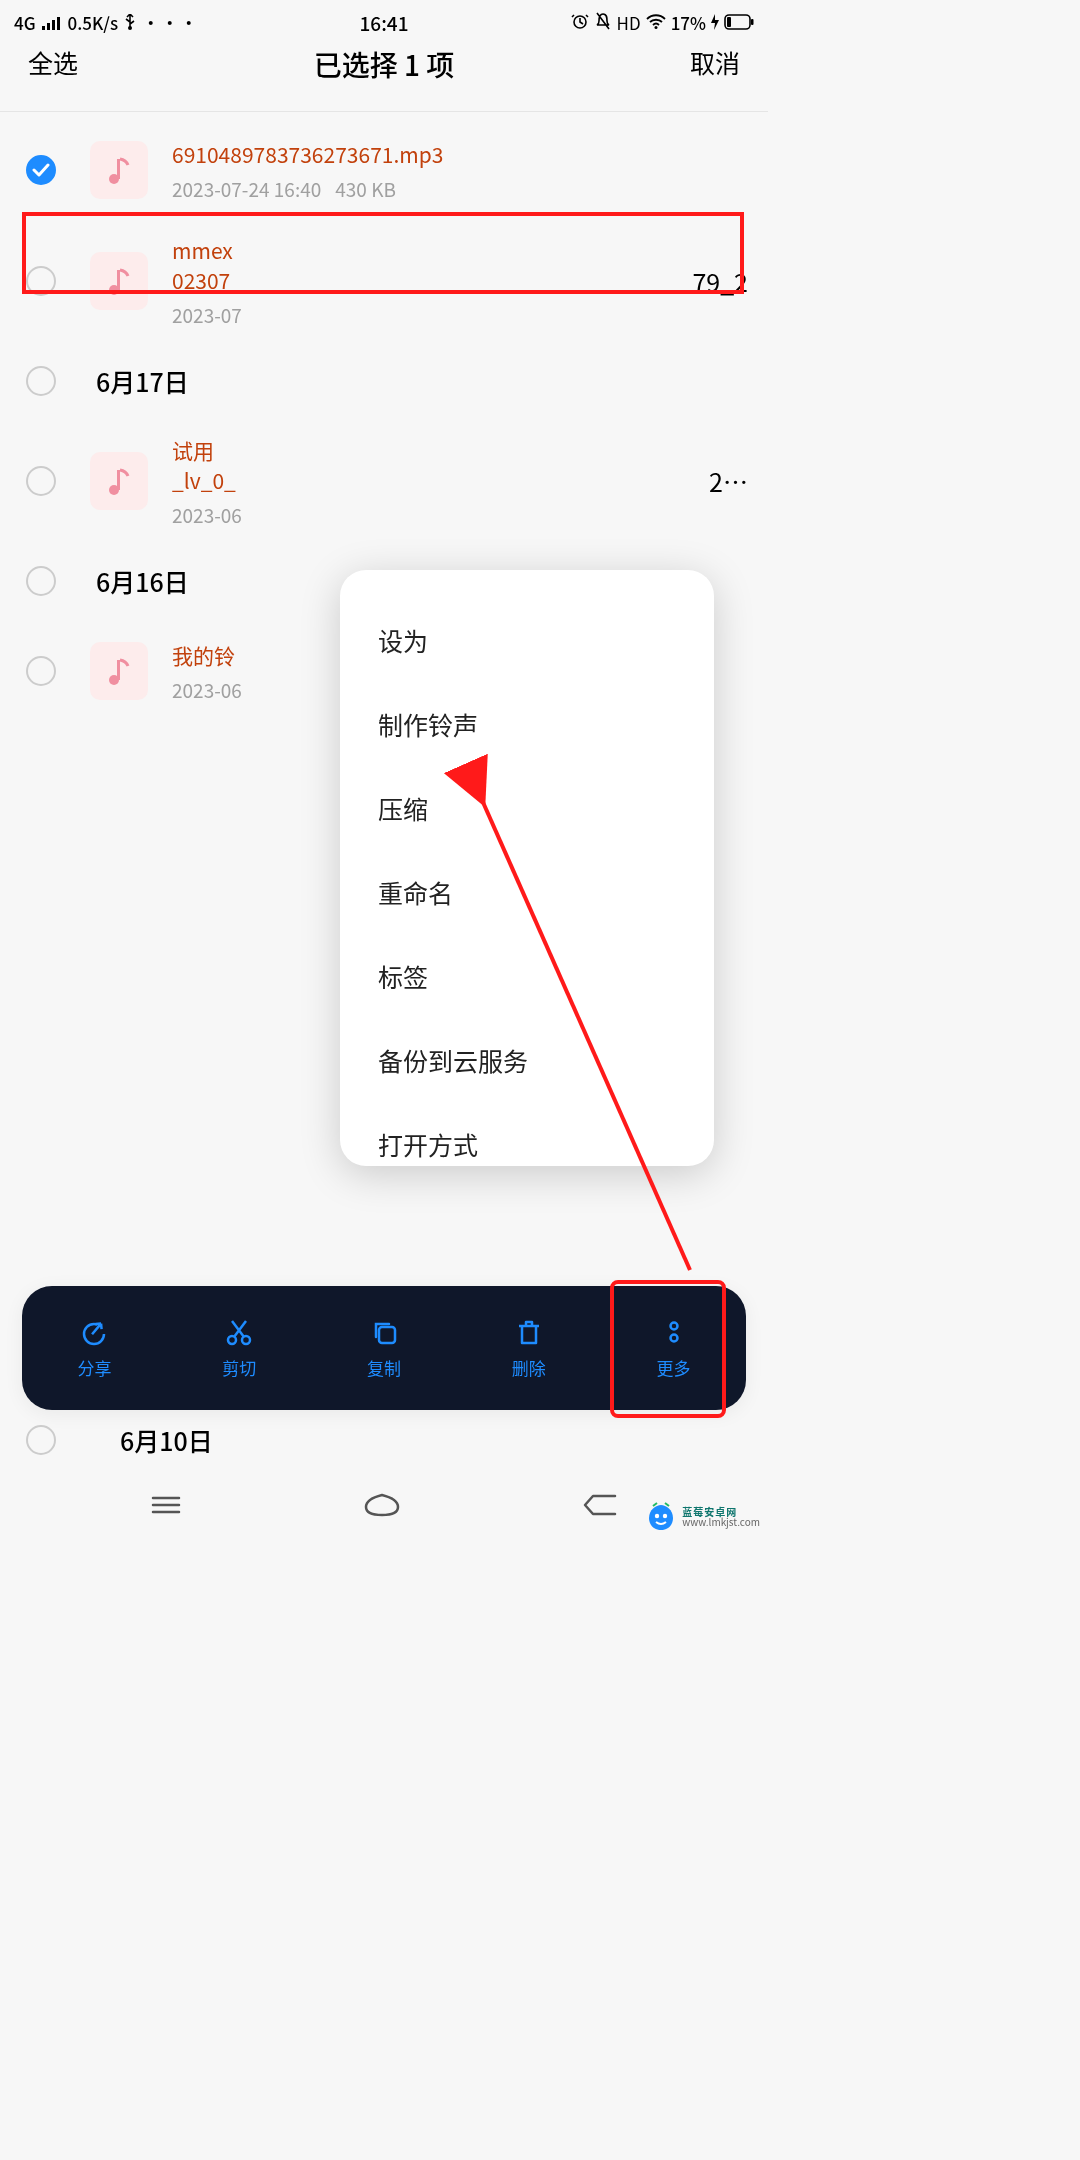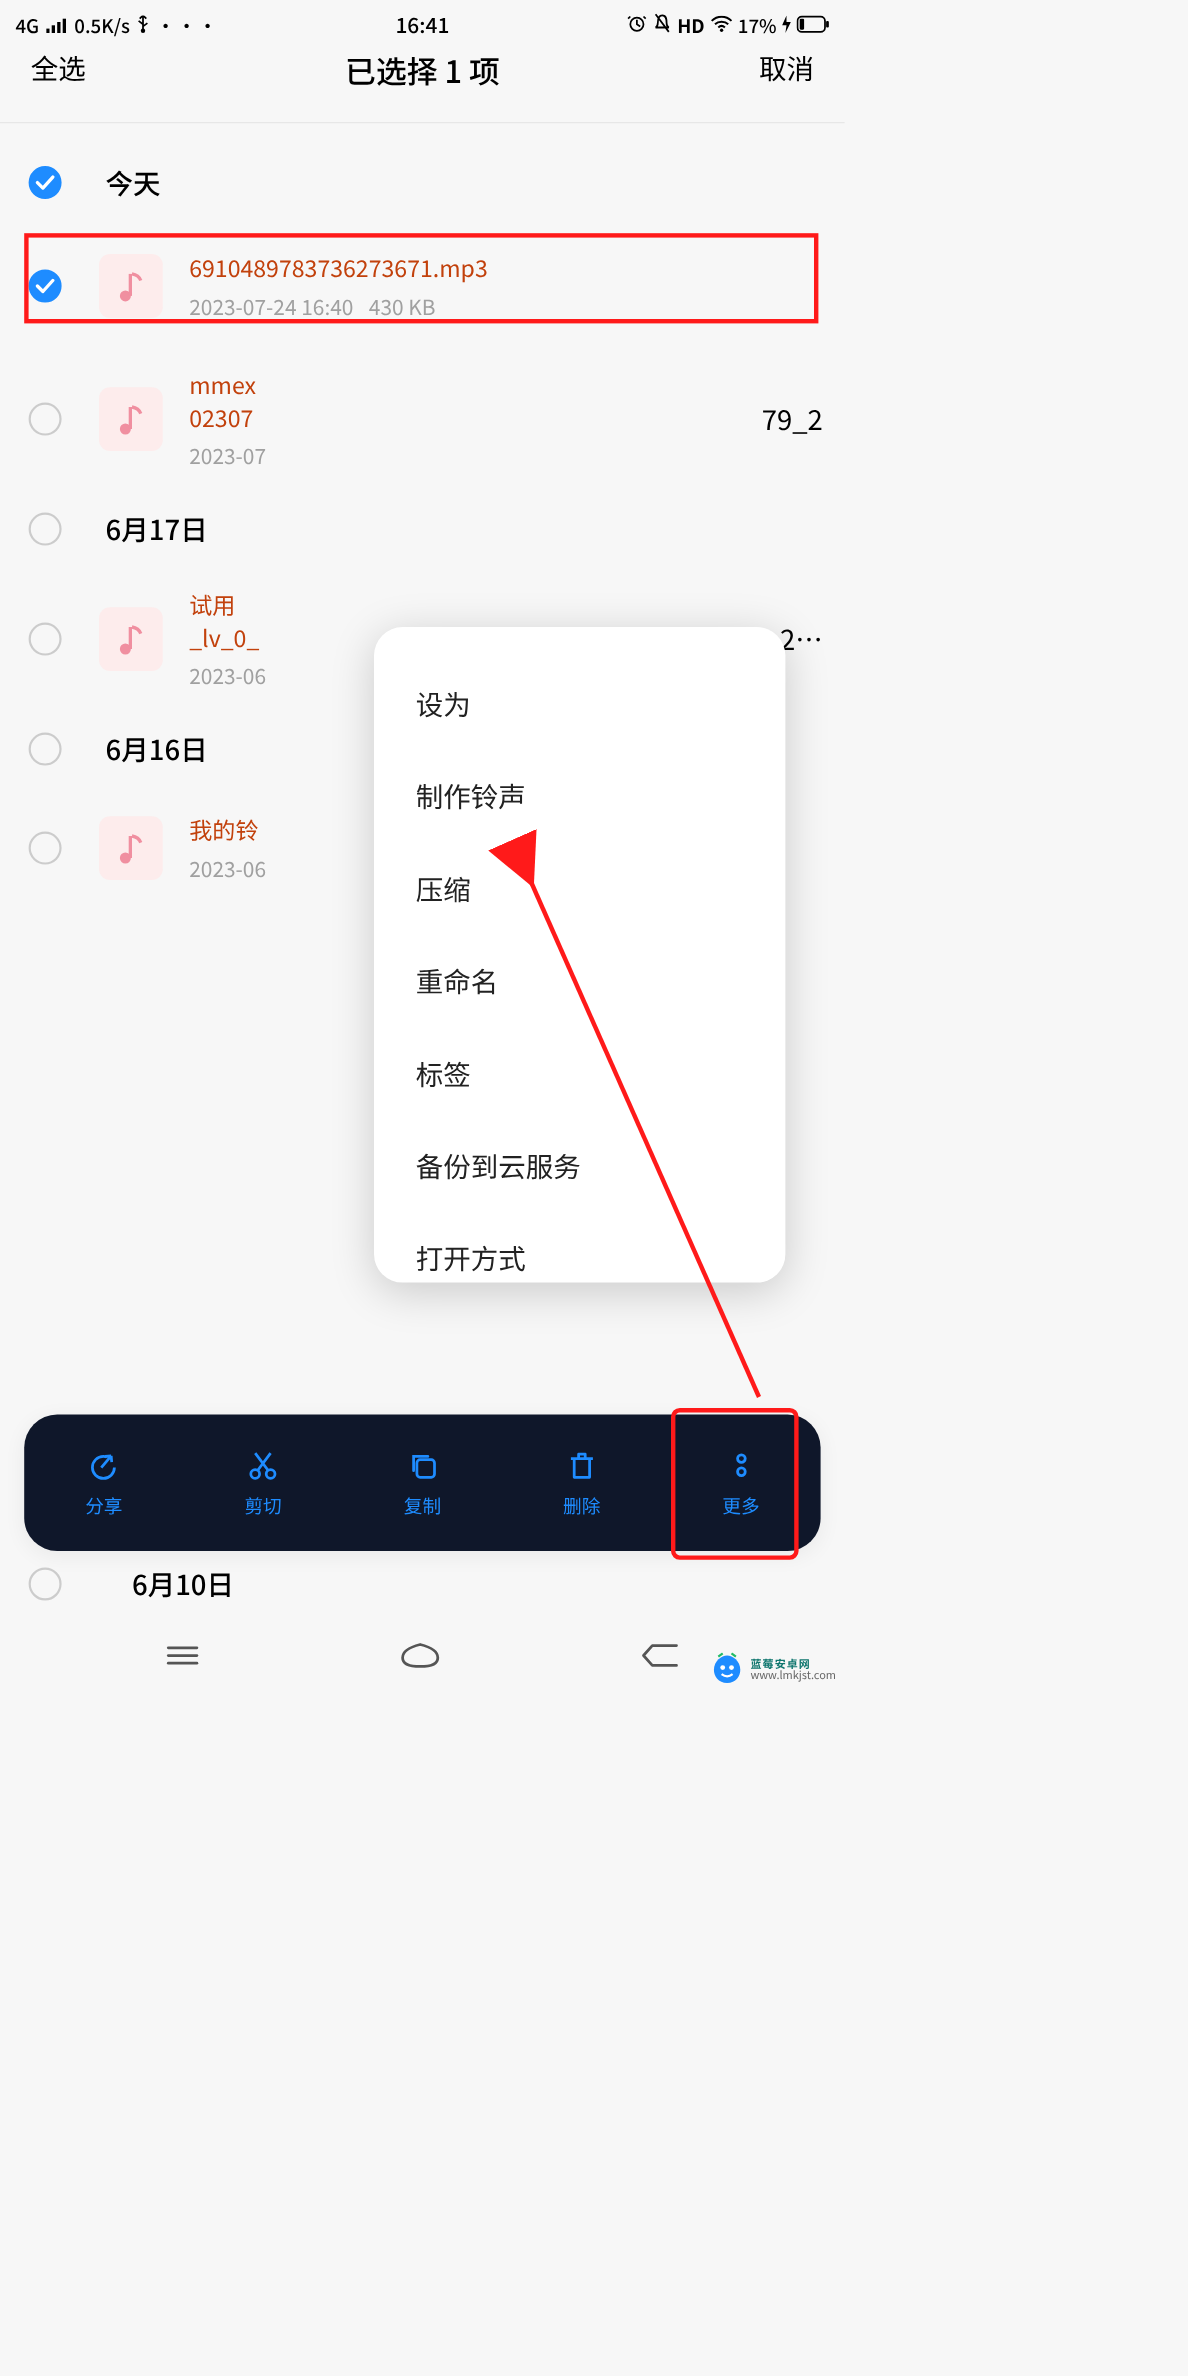--- a/index.html
+++ b/index.html
@@ -98,21 +98,21 @@
       <svg width="18" height="18" viewBox="0 0 18 18">
           <circle cx="9" cy="10" r="6" stroke="#000" stroke-width="1.6" fill="none"></circle>
           <path d="M9 6 L9 10 L12 12 M3 3 L1 5 M15 3 L17 5" stroke="#000" stroke-width="1.6" fill="none"></path>
         </svg>
     </span>
     <span>
       <svg width="18" height="18" viewBox="0 0 18 18">
           <path d="M9 2 C5 2 5 6 5 9 C5 12 3 13 3 13 L15 13 C15 13 13 12 13 9 C13 6 13 2 9 2 Z M3 1 L15 17" stroke="#000" stroke-width="1.6" fill="none"></path>
         </svg>
     </span>
-    <span style="font-weight:700;text-align:right;">HD</span>
+    <span style="font-weight:400;text-align:right;">HD</span>
     <span>
       <svg width="20" height="16" viewBox="0 0 20 16">
           <path d="M1 5 C6 0 14 0 19 5 M4 8 C7 5 13 5 16 8 M7 11 C9 9 11 9 13 11" stroke="#000" stroke-width="1.8" fill="none"></path>
           <circle cx="10" cy="13.5" r="1.5" fill="#000"></circle>
         </svg>
     </span>
     <span>17%</span>
     <span>
       <svg width="8" height="16" viewBox="0 0 8 16">
           <path d="M4 0 L0 9 L4 9 L3 16 L8 6 L4 6 Z" fill="#000"></path>
@@ -129,28 +129,20 @@
 </div>
 
 <div class="header">
   <div class="header-btn">全选</div>
   <div class="header-title">已选择 1 项</div>
   <div class="header-btn">取消</div>
 </div>
 
 <div class="content">
 
-  <div class="group-row today">
-    <div class="chk checked">
-      <svg width="18" height="14" viewBox="0 0 18 14">
-          <path d="M2 7 L7 12 L16 2" stroke="#fff" stroke-width="3" fill="none" stroke-linecap="round" stroke-linejoin="round"></path>
-        </svg>
-    </div>
-    <div class="group-label">今天</div>
-  </div>
 
   <div class="file-row" style="margin-top:10px;">
     <div class="chk checked">
       <svg width="18" height="14" viewBox="0 0 18 14">
           <path d="M2 7 L7 12 L16 2" stroke="#fff" stroke-width="3" fill="none" stroke-linecap="round" stroke-linejoin="round"></path>
         </svg>
     </div>
     <div class="file-icon-box">
       <svg width="26" height="30" viewBox="0 0 26 30">
           <circle cx="8" cy="24" r="5" fill="#f08fa0"></circle>
@@ -158,21 +150,21 @@
           <path d="M14 4 Q20 5 22 10" stroke="#f08fa0" stroke-width="3" fill="none"></path>
         </svg>
     </div>
     <div class="file-texts">
       <div class="file-name">6910489783736273671.mp3</div>
       <div class="file-meta"><span>2023-07-24 16:40</span><span class="size">430 KB</span></div>
     </div>
   </div>
 
 
-  <div class="file-row" style="height:116px; margin-top:15px;">
+  <div class="file-row" style="height:116px; margin-top:5px;">
     <div class="chk"></div>
     <div class="file-icon-box">
       <svg width="26" height="30" viewBox="0 0 26 30">
           <circle cx="8" cy="24" r="5" fill="#f08fa0"></circle>
           <rect x="11" y="4" width="3" height="20" fill="#f08fa0"></rect>
           <path d="M14 4 Q20 5 22 10" stroke="#f08fa0" stroke-width="3" fill="none"></path>
         </svg>
     </div>
     <div class="file-texts">
       <div class="file-name"><span>mmex</span></div>

